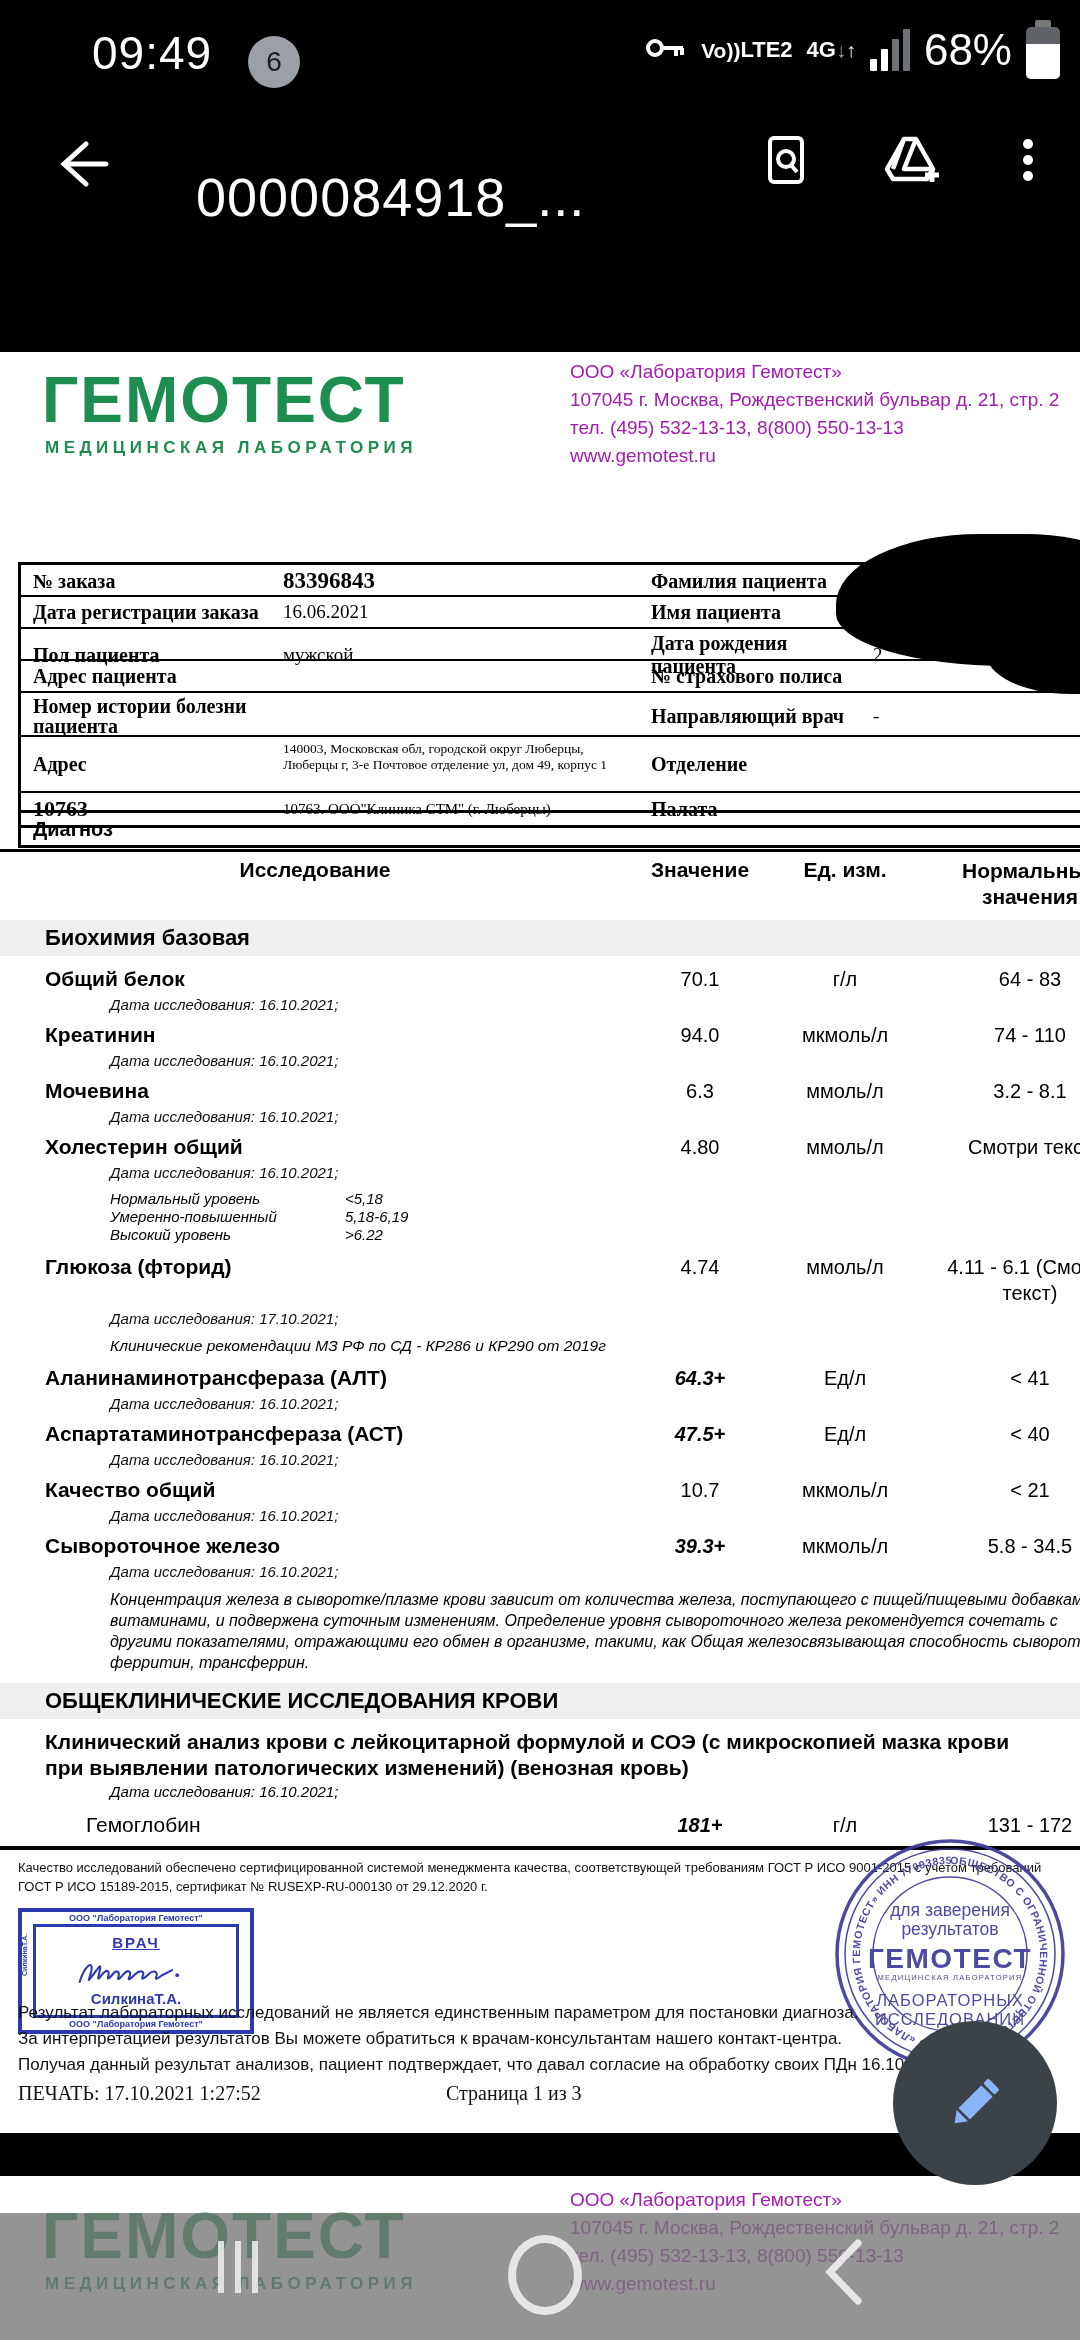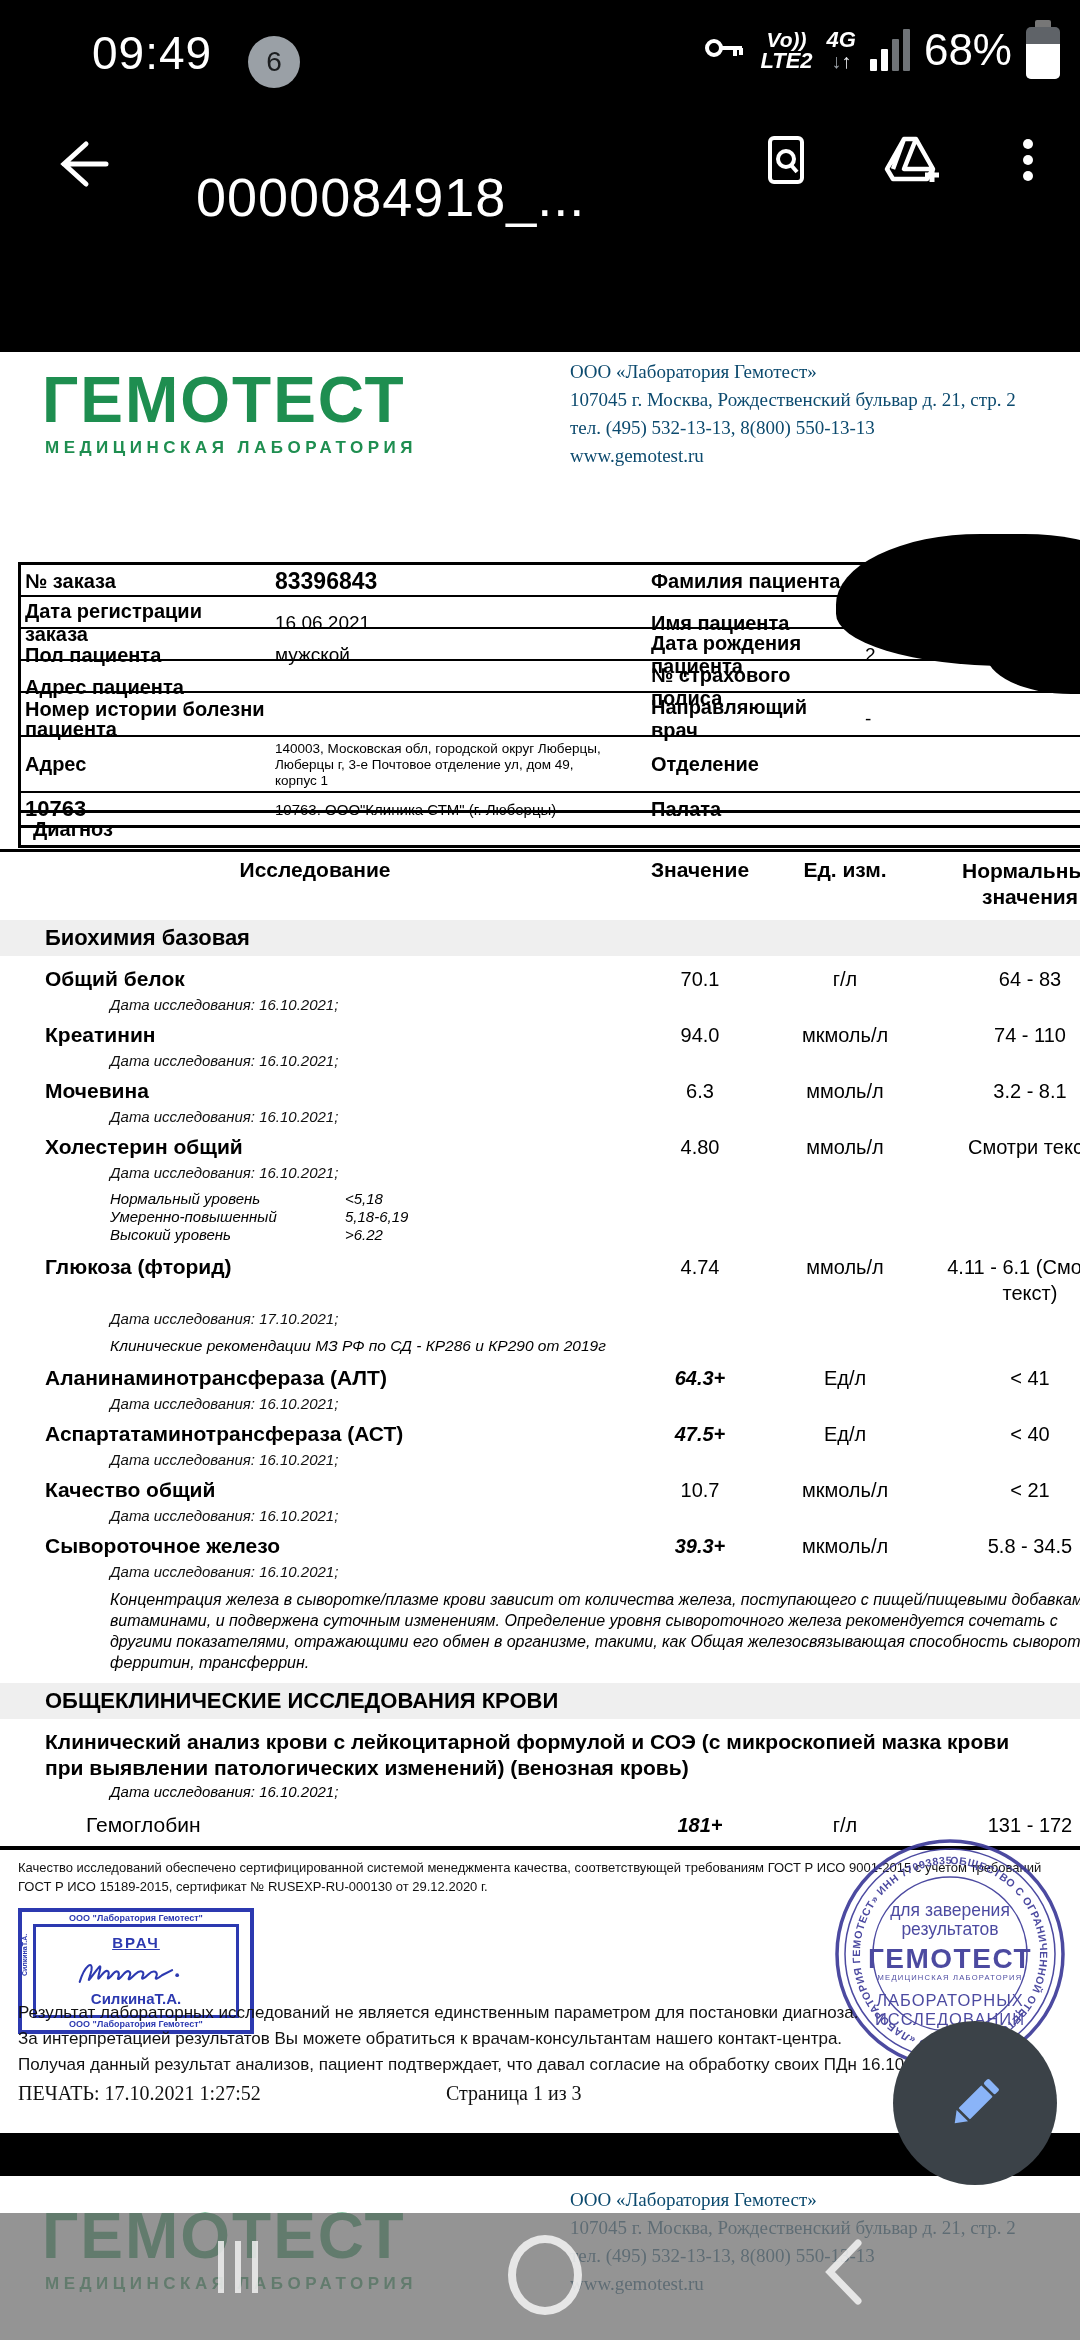--- a/index.html
+++ b/index.html
@@ -4,47 +4,47 @@
 <style>
   html,body{margin:0;padding:0;background:#000;}
   body{width:1080px;height:2340px;position:relative;overflow:hidden;
        font-family:"Liberation Sans",sans-serif;-webkit-font-smoothing:antialiased;}
   
   .statusbar{position:absolute;top:0;left:0;width:1080px;height:100px;color:#fff;}
   .sb-time{position:absolute;left:92px;top:26px;font-size:46px;font-weight:400;letter-spacing:1px;}
   .sb-badge{position:absolute;left:248px;top:36px;width:52px;height:52px;border-radius:50%;
             background:#9aa0a6;color:#1b1d1f;font-size:28px;display:flex;align-items:center;justify-content:center;}
   .sb-right{position:absolute;right:20px;top:18px;display:flex;align-items:center;gap:14px;height:64px;}
-  .sb-stack{display:flex;flex-direction:column;align-items:center;line-height:1;font-weight:700;font-style:italic;}
+  .sb-stack{display:flex;flex-direction:row;align-items:center;line-height:1;font-weight:700;}
   .sb-stack .t1{font-size:21px;} .sb-stack .t2{font-size:22px;}
   .sb-arrows{font-size:20px;line-height:1;}
   .sb-bars{display:flex;align-items:flex-end;gap:4px;height:42px;}
   .sb-bars i{display:block;width:7px;border-radius:1px;}
   .sb-pct{font-size:44px;}
   .sb-batt{width:34px;height:60px;display:flex;flex-direction:column;align-items:center;}
   .sb-batt .cap{width:16px;height:7px;background:#777;border-radius:2px 2px 0 0;}
   .sb-batt .bod{width:34px;height:52px;border-radius:5px;background:#5f6368;overflow:hidden;display:flex;flex-direction:column-reverse;}
   .sb-batt .fill{height:68%;background:#fff;}
   
   .appbar{position:absolute;top:100px;left:0;width:892px;height:200px;color:#fff;}
   .ab-back{position:absolute;left:48px;top:32px;width:64px;height:64px;}
   .ab-title{position:absolute;left:196px;top:66px;font-size:54px;letter-spacing:1px;white-space:nowrap;}
   .ab-ic{position:absolute;top:28px;width:64px;height:64px;display:flex;align-items:center;justify-content:center;}
   
   .page{position:absolute;left:0;width:1080px;background:#fff;overflow:hidden;}
   .page-inner{position:relative;width:1140px;height:100%;color:#000;}
   .lab-head{position:absolute;left:0;top:0;width:1140px;}
   .lab-logo{position:absolute;left:42px;top:16px;color:#1e8e50;font-weight:700;font-size:64px;letter-spacing:2px;line-height:1;}
   .lab-logo-sub{position:absolute;left:45px;top:86px;color:#1e8e50;font-weight:700;font-size:17px;letter-spacing:4.5px;}
-  .lab-addr{position:absolute;left:570px;top:6px;font-size:19px;line-height:28px;color:#0c4a6e;font-family:Liberation Serif, serif;}
+  .lab-addr{position:absolute;left:570px;top:6px;font-size:19px;line-height:28px;color:#a21caf;}
   
   .ptable{position:absolute;left:18px;top:210px;width:1122px;border:3px solid #000;border-right:none;}
   .prow{display:grid;grid-template-columns:250px 350px 240px 282px;border-bottom:2px solid #000;}
   .prow:last-child{border-bottom:none;}
-  .pcell{padding:3px 6px 3px 4px;font-size:19px;display:flex;align-items:center;}
+  .pcell{padding:3px 6px 3px 12px;font-size:19px;display:flex;align-items:center;font-family:Liberation Serif, serif;}
   .plabel{font-weight:700;font-size:20px;}
   .plabel.r{padding-left:30px;}
   .pv-big{font-weight:700;font-size:23px;}
   .pv-small{font-size:13.5px;line-height:16px;align-items:flex-start;padding-top:4px;}
   .diagbox{position:absolute;left:18px;top:458px;width:1122px;border:3px solid #000;border-right:none;height:32px;display:flex;align-items:center;}
   .diagbox .plabel{padding-left:12px;}
   .rule1{position:absolute;left:0px;top:497px;width:1140px;height:3px;background:#000;}
   
   .blob{position:absolute;left:836px;top:182px;width:322px;height:132px;background:#000;
         border-radius:52% 48% 44% 62% / 62% 58% 58% 46%;}

